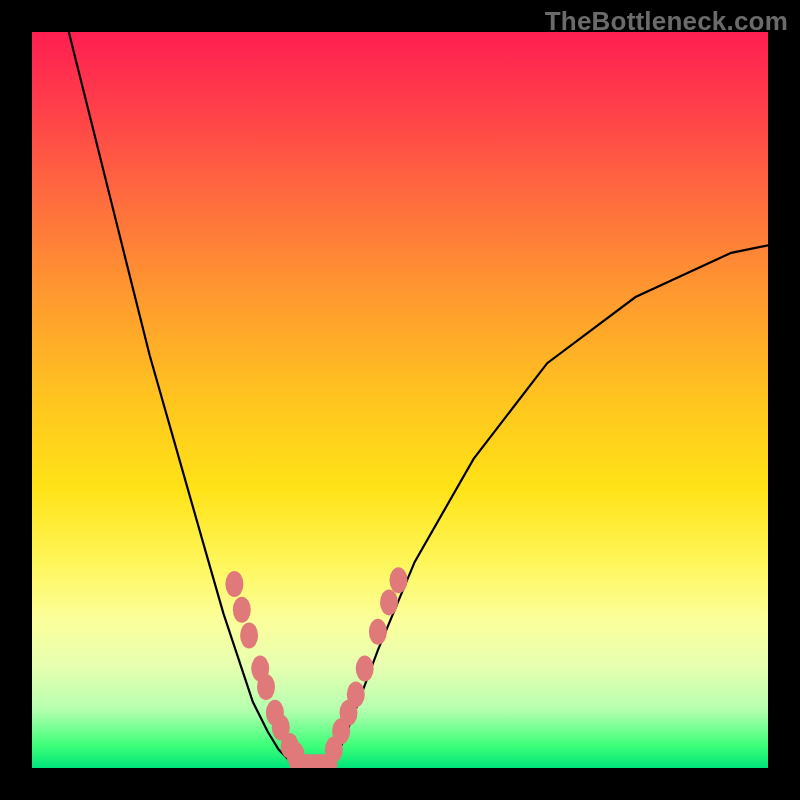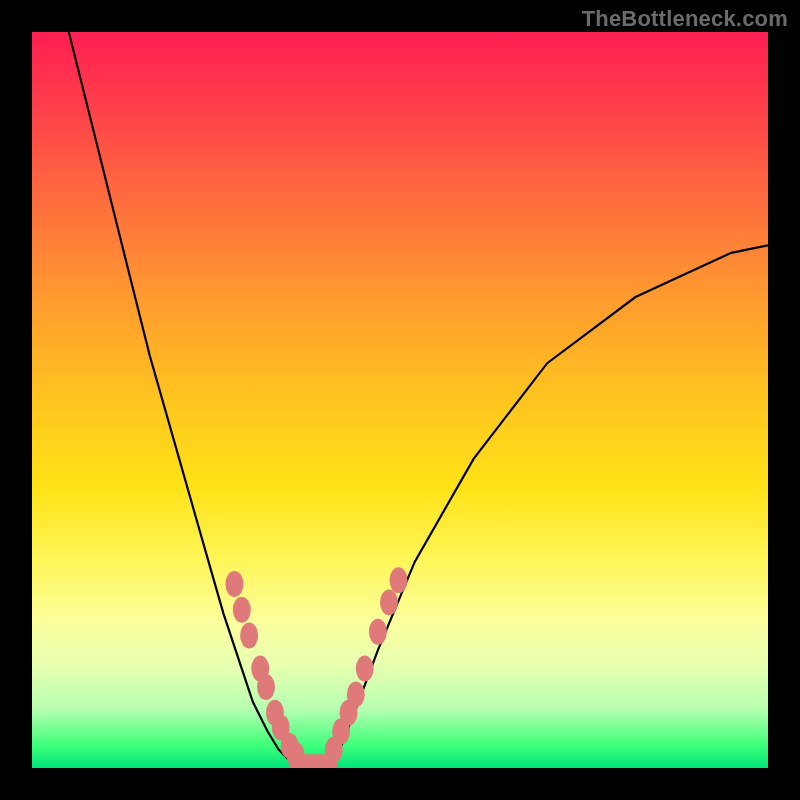--- a/index.html
+++ b/index.html
@@ -37,21 +37,21 @@
       #b7ffb0 92%,
       #3cff78 97%,
       #00e47a 100%
     );
   }
   .watermark {
     position: absolute;
     top: 6px;
     right: 12px;
     font-family: Arial, Helvetica, sans-serif;
-    font-size: 22px;
+    font-size: 26px;
     font-weight: 600;
     color: #6b6b6b;
     letter-spacing: 0.2px;
     user-select: none;
   }
   svg.curve {
     position: absolute;
     top: 0;
     left: 0;
     width: 736px;

